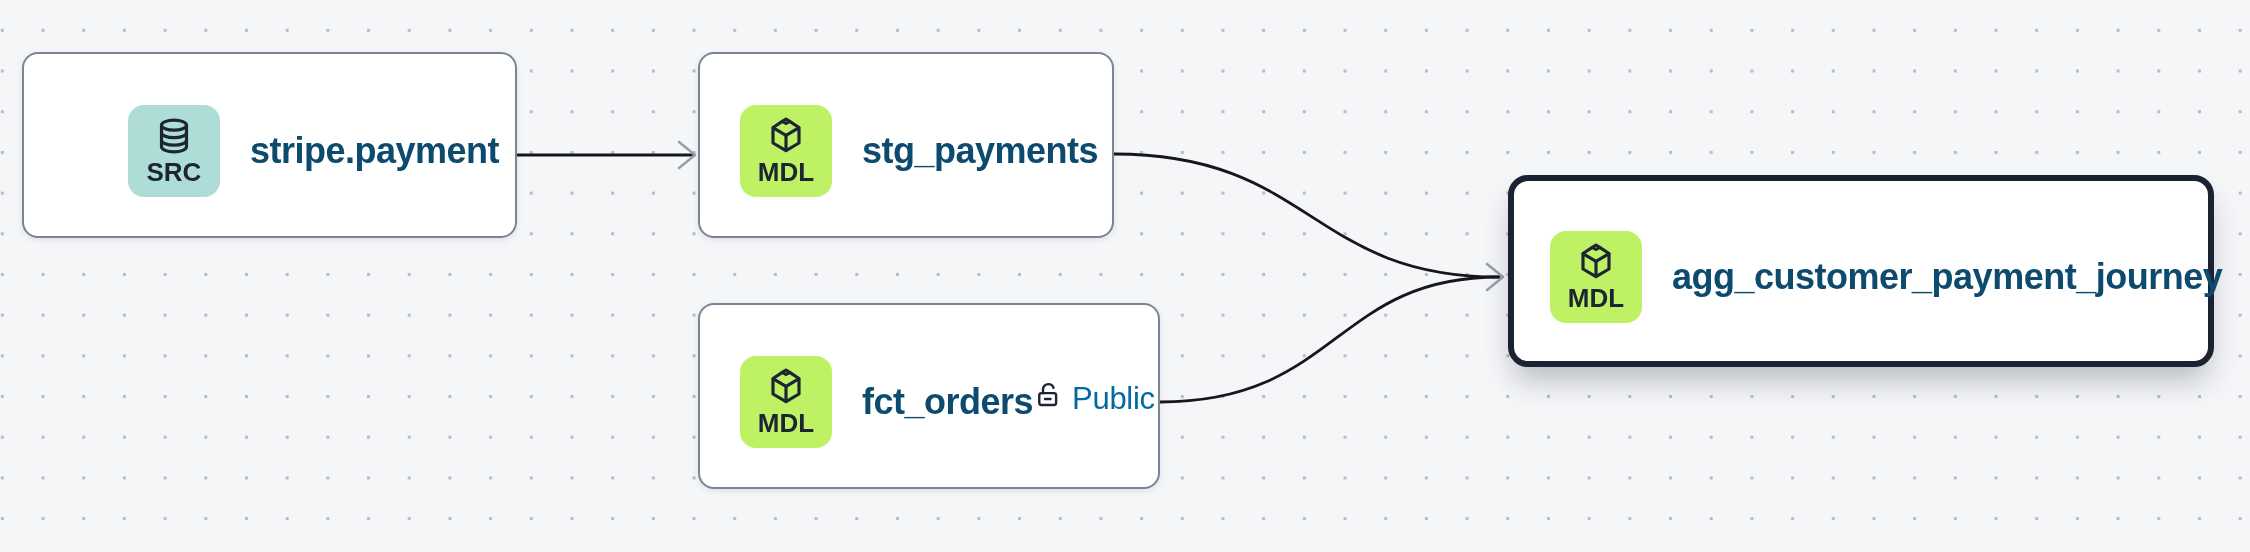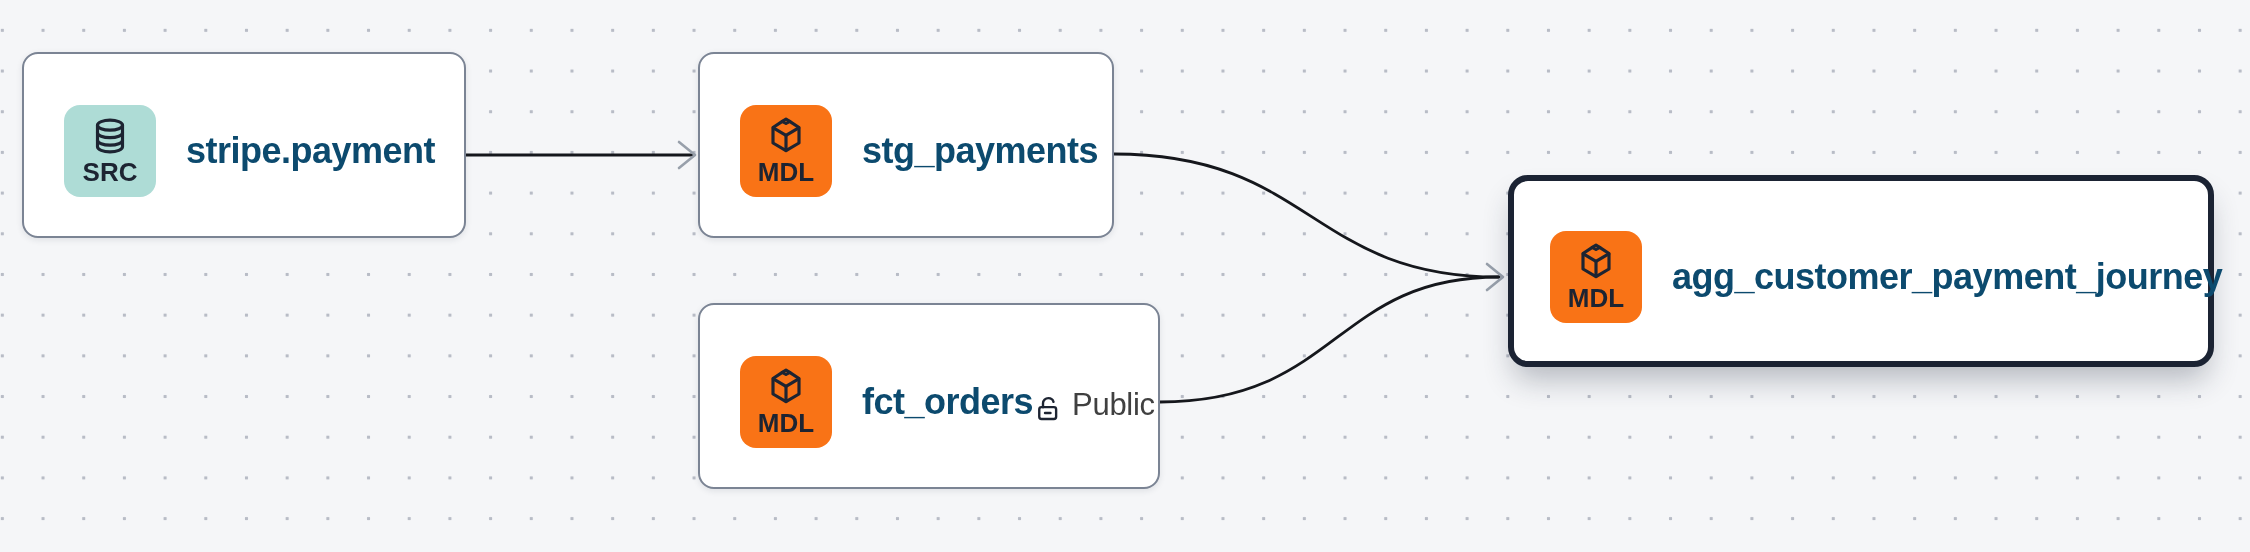--- a/index.html
+++ b/index.html
@@ -61,21 +61,21 @@
     width: 92px;
     height: 92px;
     border-radius: 16px;
     display: flex;
     flex-direction: column;
     align-items: center;
     justify-content: center;
     color: #1d2432;
   }
   .badge.src { background: #aedcd6; }
-  .badge.mdl { background: #f97316; }
+  .badge.mdl { background: #bef264; }
   .badge svg { display: block; }
   .badge .badge-label {
     font-size: 26px;
     font-weight: 600;
     letter-spacing: 0px;
     line-height: 30px;
     margin-top: 1px;
   }
   .node-title {
     font-size: 36px;
@@ -85,23 +85,23 @@
     white-space: nowrap;
     line-height: 44px;
   }
   .node-text-col {
     display: flex;
     flex-direction: row;
     justify-content: center;
   }
   .node-meta {
     display: flex;
-    align-items: flex-end;
+    align-items: flex-start;
     gap: 9px;
-    color: #404040;
+    color: #0369a1;
   }
   .node-meta .meta-label {
     font-size: 31px;
     font-weight: 400;
     letter-spacing: -0.3px;
     line-height: 38px;
   }
   .icon-dark { color: #1d2432; }
 </style>
 </head>
@@ -110,21 +110,21 @@
 <div class="canvas">
 
   <svg class="edges" xmlns="http://www.w3.org/2000/svg" viewBox="0 0 2250 552">
     <path class="edge" d="M458 155 L692 155"></path>
     <path class="arrowhead" d="M679 142 L695 155 L679 168"></path>
     <path class="edge" d="M1114 154 C1312 154 1310 277 1499 277"></path>
     <path class="edge" d="M1160 402 C1338 402 1334 277 1499 277"></path>
     <path class="arrowhead" d="M1487 264 L1503 277 L1487 290"></path>
   </svg>
 
-  <div class="node" style="left:22px; top:52px; width:444px; height:186px;">
+  <div class="node" style="left:22px; top:52px; width:495px; height:186px;justify-content:flex-end;">
     <div class="badge src">
       <svg width="40" height="40" viewBox="0 0 24 24" fill="none" stroke="currentColor" stroke-width="1.9" stroke-linecap="round" stroke-linejoin="round" class="icon-dark">
         <ellipse cx="12" cy="5.5" rx="7.5" ry="3"></ellipse>
         <path d="M4.5 5.5 v13 c0 1.66 3.36 3 7.5 3 s7.5 -1.34 7.5 -3 v-13"></path>
         <path d="M4.5 10 c0 1.66 3.36 3 7.5 3 s7.5 -1.34 7.5 -3"></path>
         <path d="M4.5 14.5 c0 1.66 3.36 3 7.5 3 s7.5 -1.34 7.5 -3"></path>
       </svg>
       <span class="badge-label">SRC</span>
     </div>
     <span class="node-title">stripe.payment</span>

